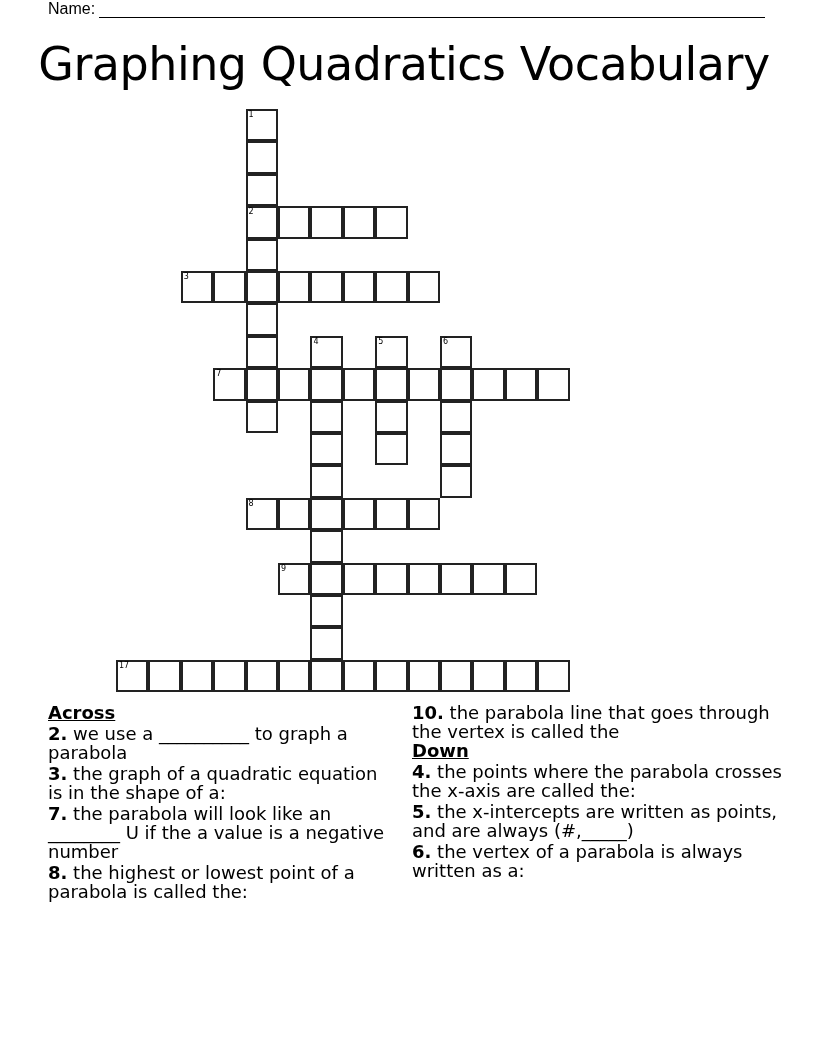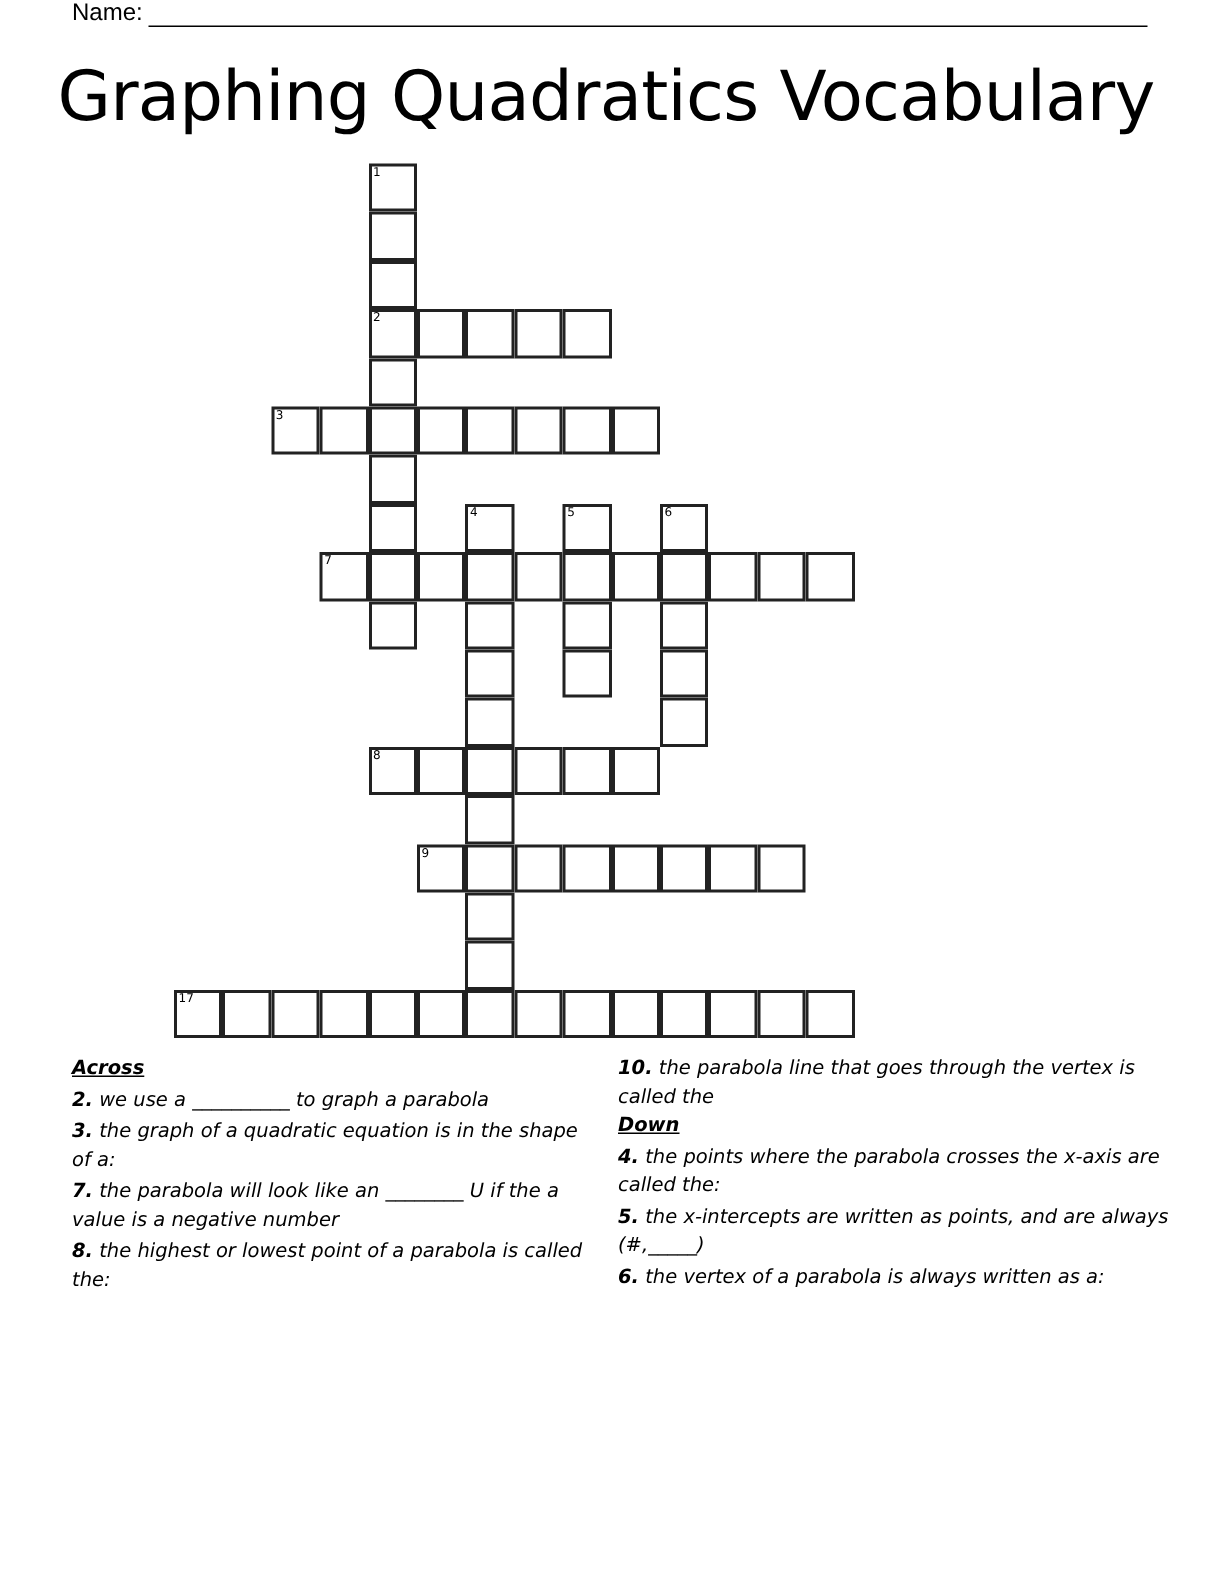--- a/index.html
+++ b/index.html
@@ -3,21 +3,21 @@
 <meta charset="utf-8">
 <style>
   html, body { margin:0; padding:0; background:#fff; }
   body { width:816px; height:1056px; position:relative; overflow:hidden; font-family:"DejaVu Sans", sans-serif; color:#000; }
   .name-line { position:absolute; left:48px; top:0px; font-family:"Liberation Sans", sans-serif; font-size:16px; line-height:18px; white-space:nowrap; }
   .name-line .rule { display:inline-block; width:666px; border-bottom:1px solid #000; margin-left:4px; height:14px; vertical-align:bottom; }
   .title { position:absolute; left:0; top:36px; width:808px; text-align:center; font-size:46px; line-height:56px; letter-spacing:-0.5px; }
   .grid { position:absolute; left:117px; top:110px; width:470px; height:590px; }
   .cell { position:absolute; width:32.4px; height:32.4px; box-sizing:border-box; border:2px solid #222; background:#fff; margin-left:-1px; margin-top:-1px; }
   .cell .num { position:absolute; left:1px; top:-1px; font-family:"DejaVu Sans", sans-serif; font-size:8px; line-height:10px; }
-  .clues { position:absolute; font-size:13px; line-height:19px;font-style:italic; }
+  .clues { position:absolute; font-size:18px; line-height:19px; }
   .clues.left { left:48px; top:703px; width:345px; }
   .clues.right { left:412px; top:703px; width:370px; }
   .heading { font-weight:bold; text-decoration:underline; margin-bottom:2px; }
   .clue { margin-bottom:2px; }
   .clue .n { font-weight:bold;text-align:right; }
 </style>
 </head>
 <body>
 
 <div class="name-line">

